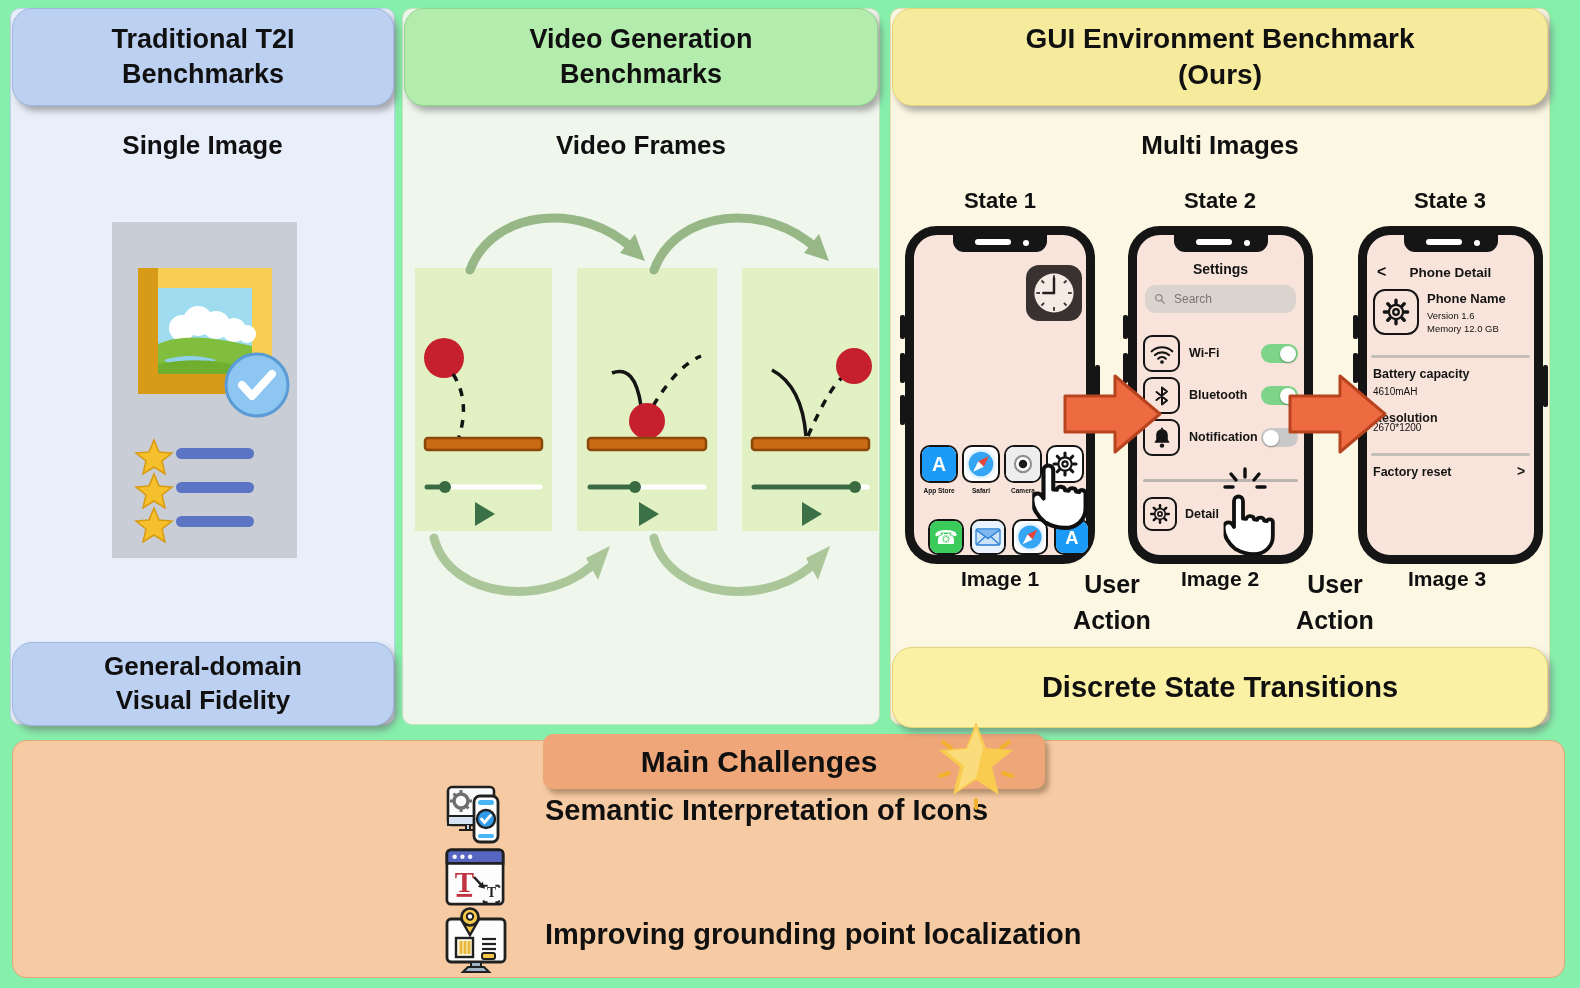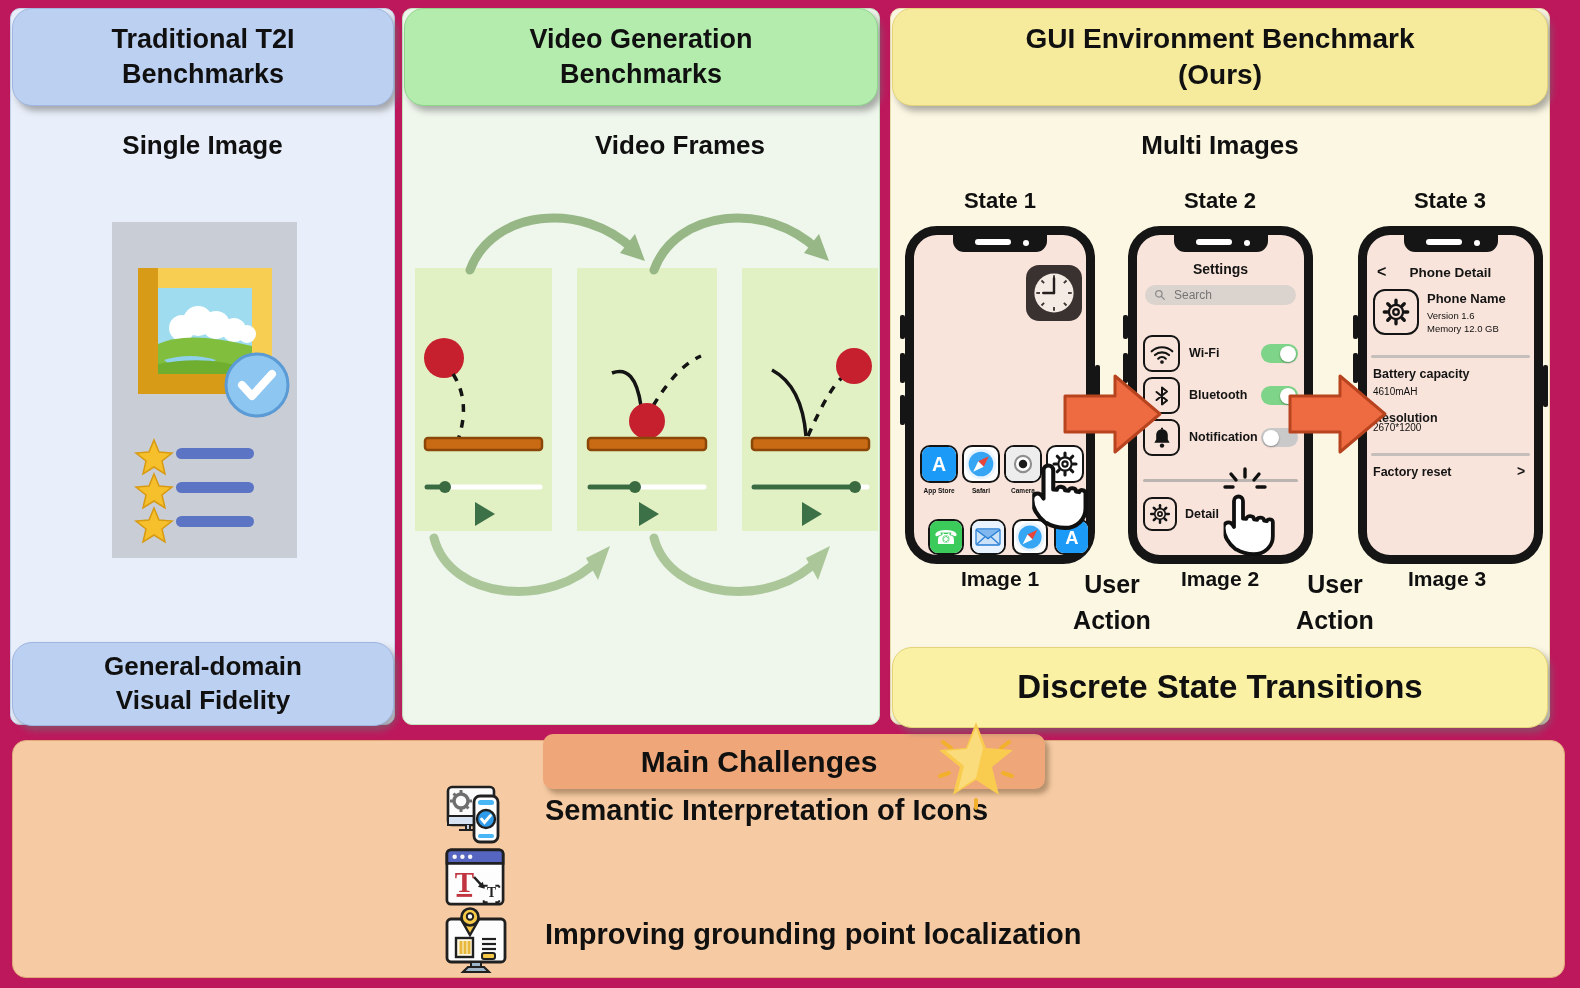--- a/index.html
+++ b/index.html
@@ -1,32 +1,32 @@
 <!DOCTYPE html>
 <html><head>
 <meta charset="utf-8">
 <style>
   html,body{margin:0;padding:0;background:#fff;}
-  #stage{position:relative;width:1580px;height:988px;background:#be185d;overflow:hidden;
+  #stage{position:relative;width:1580px;height:988px;background:#86efac;overflow:hidden;
          font-family:"Liberation Sans",sans-serif;color:#101010;}
   .abs{position:absolute;}
   
   .panel{position:absolute;border-radius:10px;box-sizing:border-box;}
   .panel.t2i{left:10px;top:8px;width:385px;height:717px;background:#E9EFFA;border:1.5px solid #C2CFEA;}
   .panel.vid{left:402px;top:8px;width:478px;height:717px;background:#EFF6EC;border:1.5px solid #C5E2BE;}
   .panel.gui{left:890px;top:8px;width:660px;height:717px;background:#FCF7E2;border:1.5px solid #E8DCAC;}
   .pill{position:absolute;border-radius:20px;display:flex;flex-direction:column;align-items:center;
         justify-content:center;font-weight:700;text-align:center;line-height:1.3;
         box-shadow:4px 5px 6px rgba(110,110,110,.55);z-index:6;box-sizing:border-box;}
   .hdr-t2i{left:12px;top:8px;width:382px;height:98px;background:#BCD0F2;border:1px solid #9FB6E0;font-size:27px;}
   .hdr-vid{left:404px;top:8px;width:474px;height:98px;background:#B4ECAE;border:1px solid #8FD68B;font-size:27px;}
   .hdr-gui{left:892px;top:8px;width:656px;height:98px;background:#F6EB9D;border:1px solid #E4D378;font-size:28px;}
   .ftr-t2i{left:12px;top:642px;width:382px;height:84px;background:#BCD0F2;border:1px solid #9FB6E0;font-size:26px;}
   .ftr-vid{left:404px;top:647px;width:474px;height:79px;background:#B7F0AF;border:1px solid #8FD68B;font-size:28px;}
-  .ftr-gui{left:892px;top:647px;width:656px;height:81px;background:#FAF1A4;border:1px solid #E4D378;font-size:33px;}
+  .ftr-gui{left:892px;top:647px;width:656px;height:81px;background:#FAF1A4;border:1px solid #E4D378;font-size:29px;}
   .body-title{position:absolute;width:100%;text-align:center;font-size:26px;font-weight:700;}
   
   .pic-card{left:112px;top:222px;width:185px;height:336px;background:#C9CDD6;}
   
   .vframe{position:absolute;top:268px;height:263px;background:#E1F1C3;z-index:2;}
   .vframe.f1{left:415px;width:137px;}
   .vframe.f2{left:577px;width:140px;}
   .vframe.f3{left:742px;width:136px;}
   .arcs{left:402px;top:8px;width:478px;height:717px;z-index:3;pointer-events:none;}
   
@@ -298,21 +298,21 @@
   <div class="pill ftr-t2i">
     <span>General-domain</span>
     <span>Visual Fidelity</span>
   </div>
 
   <div class="panel vid"></div>
   <div class="pill hdr-vid">
     <span>Video Generation</span>
     <span>Benchmarks</span>
   </div>
-  <div class="body-title" style="left:402px;top:130px;width:478px;padding-left:39px;">Video Frames</div>
+  <div class="body-title" style="left:402px;top:130px;width:478px;">Video Frames</div>
 
   <div class="vframe f1">
     <svg width="137" height="263" viewBox="0 0 137 263">
       <circle cx="29" cy="90" r="20" fill="#C6202E"></circle>
       <path d="M38 106 Q56 134 43 172" fill="none" stroke="#141414" stroke-width="3.5" stroke-dasharray="8 8"></path>
       <rect x="10" y="170" width="117" height="12" rx="3" fill="#C96A15" stroke="#8A4708" stroke-width="2.5"></rect>
       <g>
         <line x1="12" y1="219" x2="125" y2="219" stroke="#FFFFFF" stroke-width="5" stroke-linecap="round"></line>
         <line x1="12" y1="219" x2="30" y2="219" stroke="#3A6B40" stroke-width="5" stroke-linecap="round"></line>
         <circle cx="30" cy="219" r="6" fill="#3A6B40"></circle>
@@ -444,21 +444,21 @@
 
   <div class="phone p2">
     <div class="sbtn" style="top:80px;height:24px;"></div>
     <div class="sbtn" style="top:118px;height:30px;"></div>
     <div class="sbtn" style="top:160px;height:30px;"></div>
     <div class="notch">
       <div class="bar"></div>
       <div class="cam"></div>
     </div>
     <div class="rowlbl" style="left:0;top:26px;width:167px;text-align:center;font-size:14px;">Settings</div>
-    <div class="abs" style="left:8px;top:50px;width:151px;height:20px;background:#DBD3CE;border-radius:11px;display:flex;align-items:center;">
+    <div class="abs" style="left:8px;top:50px;width:151px;height:28px;background:#DBD3CE;border-radius:11px;display:flex;align-items:center;">
       <svg width="14" height="14" viewBox="0 0 24 24" style="margin:0 5px 0 8px;">
           <use href="#sym-mag"></use>
         </svg>
       <input class="search-input" readonly="" style="border: none; background: transparent; outline: none; font-size: 12px; color: rgb(138, 138, 138); width: 110px; font-family: &quot;Liberation Sans&quot;, sans-serif;" placeholder="Search">
     </div>
 
     <div class="sq-icon" style="left:6px;top:100px;width:37px;height:37px;">
       <svg width="26" height="26" viewBox="0 0 24 24">
           <use href="#sym-wifi"></use>
         </svg>

